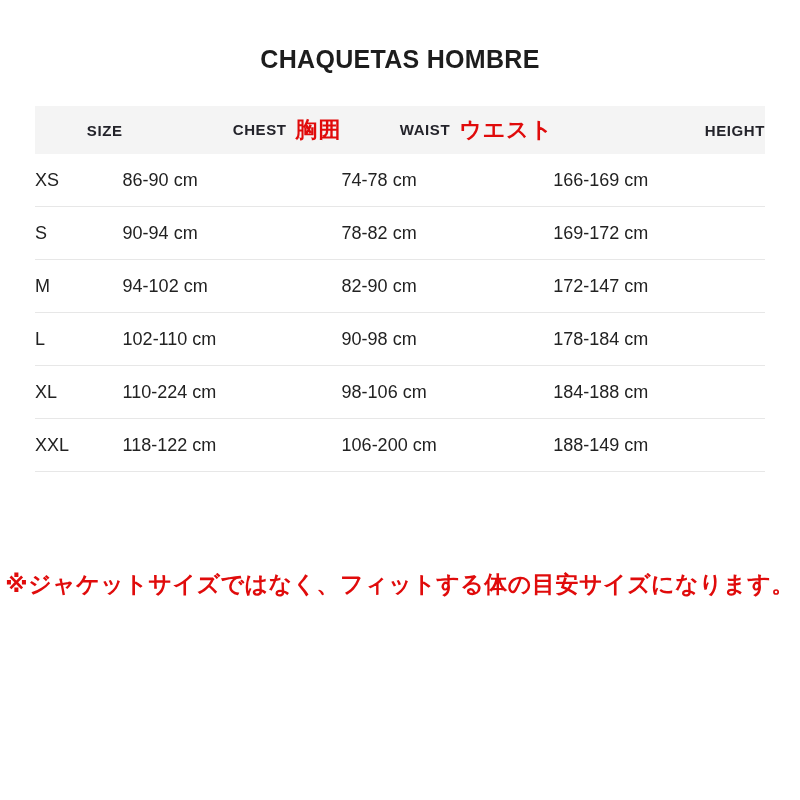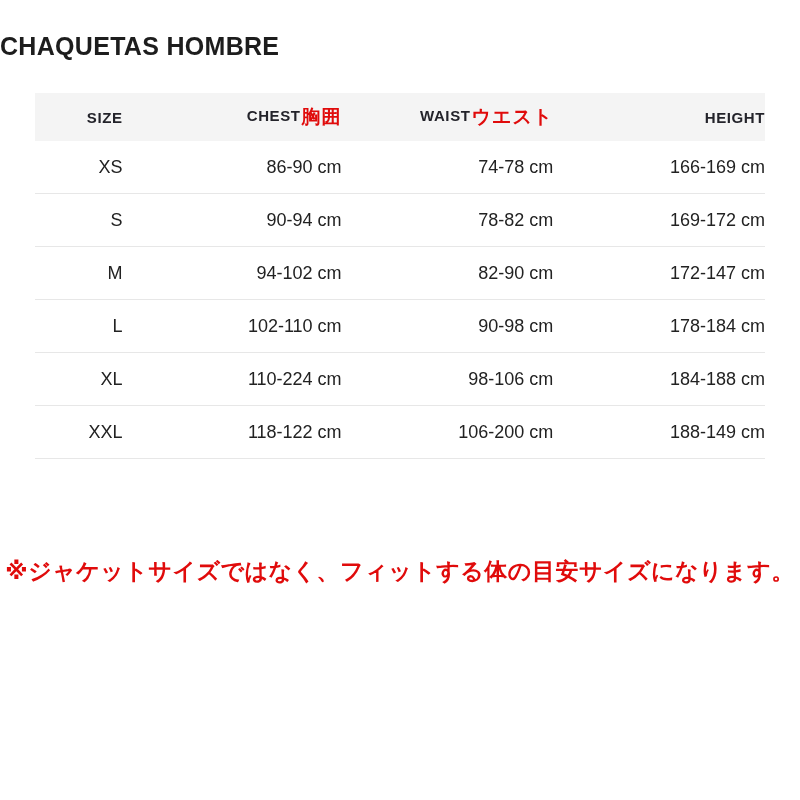--- a/index.html
+++ b/index.html
@@ -11,24 +11,24 @@
     overflow: hidden;
     font-family: "Liberation Sans", "DejaVu Sans", sans-serif;
   }
   .page {
     width: 800px;
     height: 800px;
     position: relative;
   }
   .page-title {
     margin: 0;
-    padding-top: 30px;
+    padding-top: 43px;
     height: 32px;
     line-height: 32px;
-    text-align: left;
+    text-align: center;
     font-size: 25px;
     font-weight: 700;
     letter-spacing: 0.3px;
     color: #1d1d1d;
   }
   .table-wrap {
     margin: 31px 35px 0 35px;
   }
   table.size-table {
     width: 100%;
@@ -45,29 +45,29 @@
     font-size: 15px;
     font-weight: 700;
     letter-spacing: 0.6px;
     color: #23232a;
     text-align: right;
     vertical-align: middle;
     padding: 0;
   }
   table.size-table th .jp-label {
     color: #e00b0b;
-    font-size: 19px;
+    font-size: 22px;
     font-weight: 700;
     letter-spacing: 1px;
-    margin-left: 1px;
+    margin-left: 9px;
     vertical-align: -2px;
   }
   table.size-table td {
     height: 52px;
-    text-align: right;
+    text-align: left;
     vertical-align: middle;
     font-size: 18px;
     font-weight: 400;
     color: #222222;
     border-bottom: 1px solid #e7e7e7;
     padding: 0;
   }
   .fit-note {
     margin: 0;
     padding-top: 97px;

